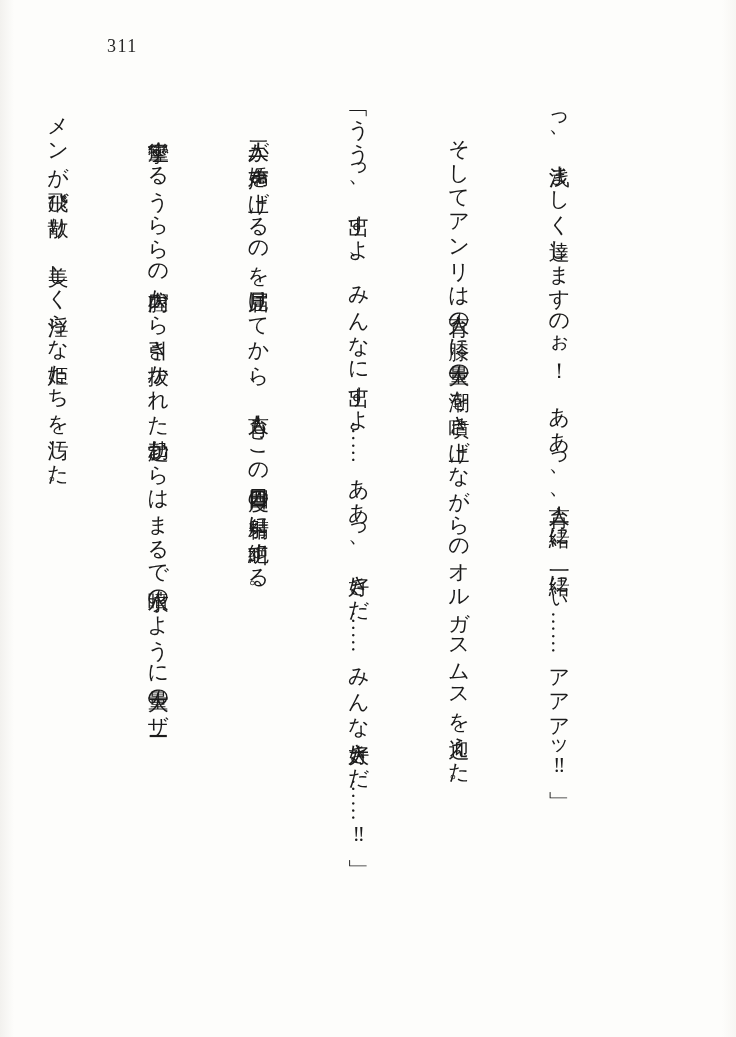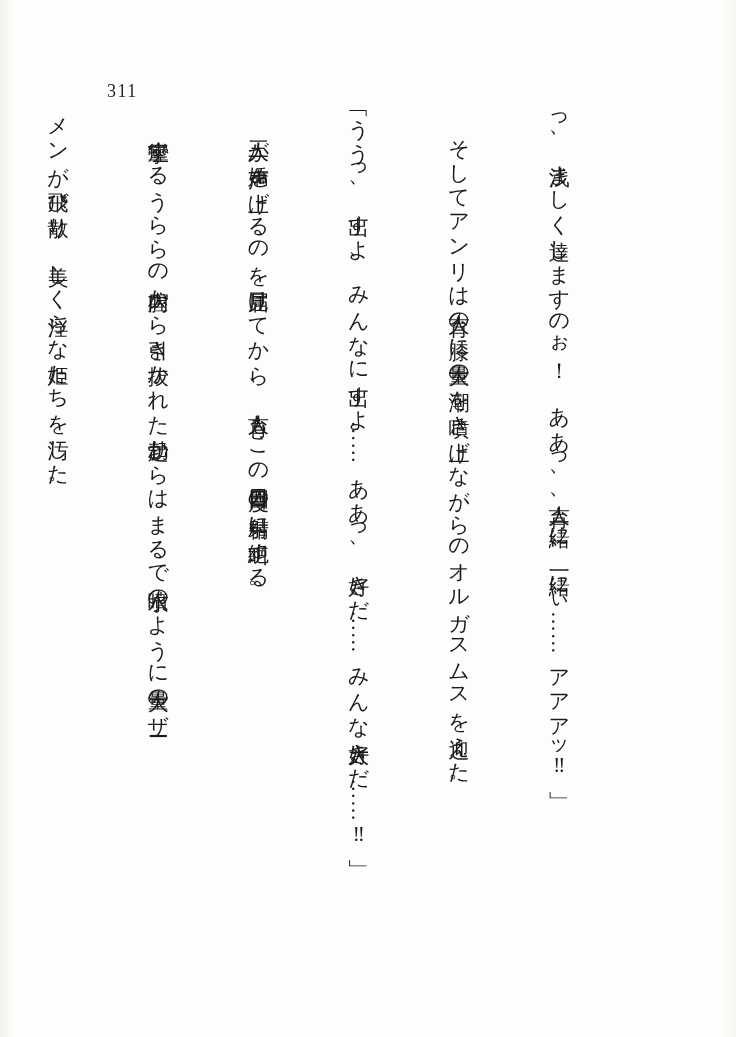--- a/index.html
+++ b/index.html
@@ -19,21 +19,20 @@
     inset: 0;
     background: linear-gradient(90deg, #f2f1ee 0px, #fdfdfb 14px, #fdfdfb 722px, #f7f6f3 736px);
   }
   .page-number {
     position: absolute;
     left: 107px;
     top: 36px;
     font-size: 18px;
     letter-spacing: 1.5px;
     color: #262626;
-    margin-top: 45px;
   }
   .text-block {
     position: absolute;
     top: 103px;
     right: 94px;
     width: 572px;
     height: 838px;
     writing-mode: vertical-rl;
     text-orientation: mixed;
     font-size: 21px;

